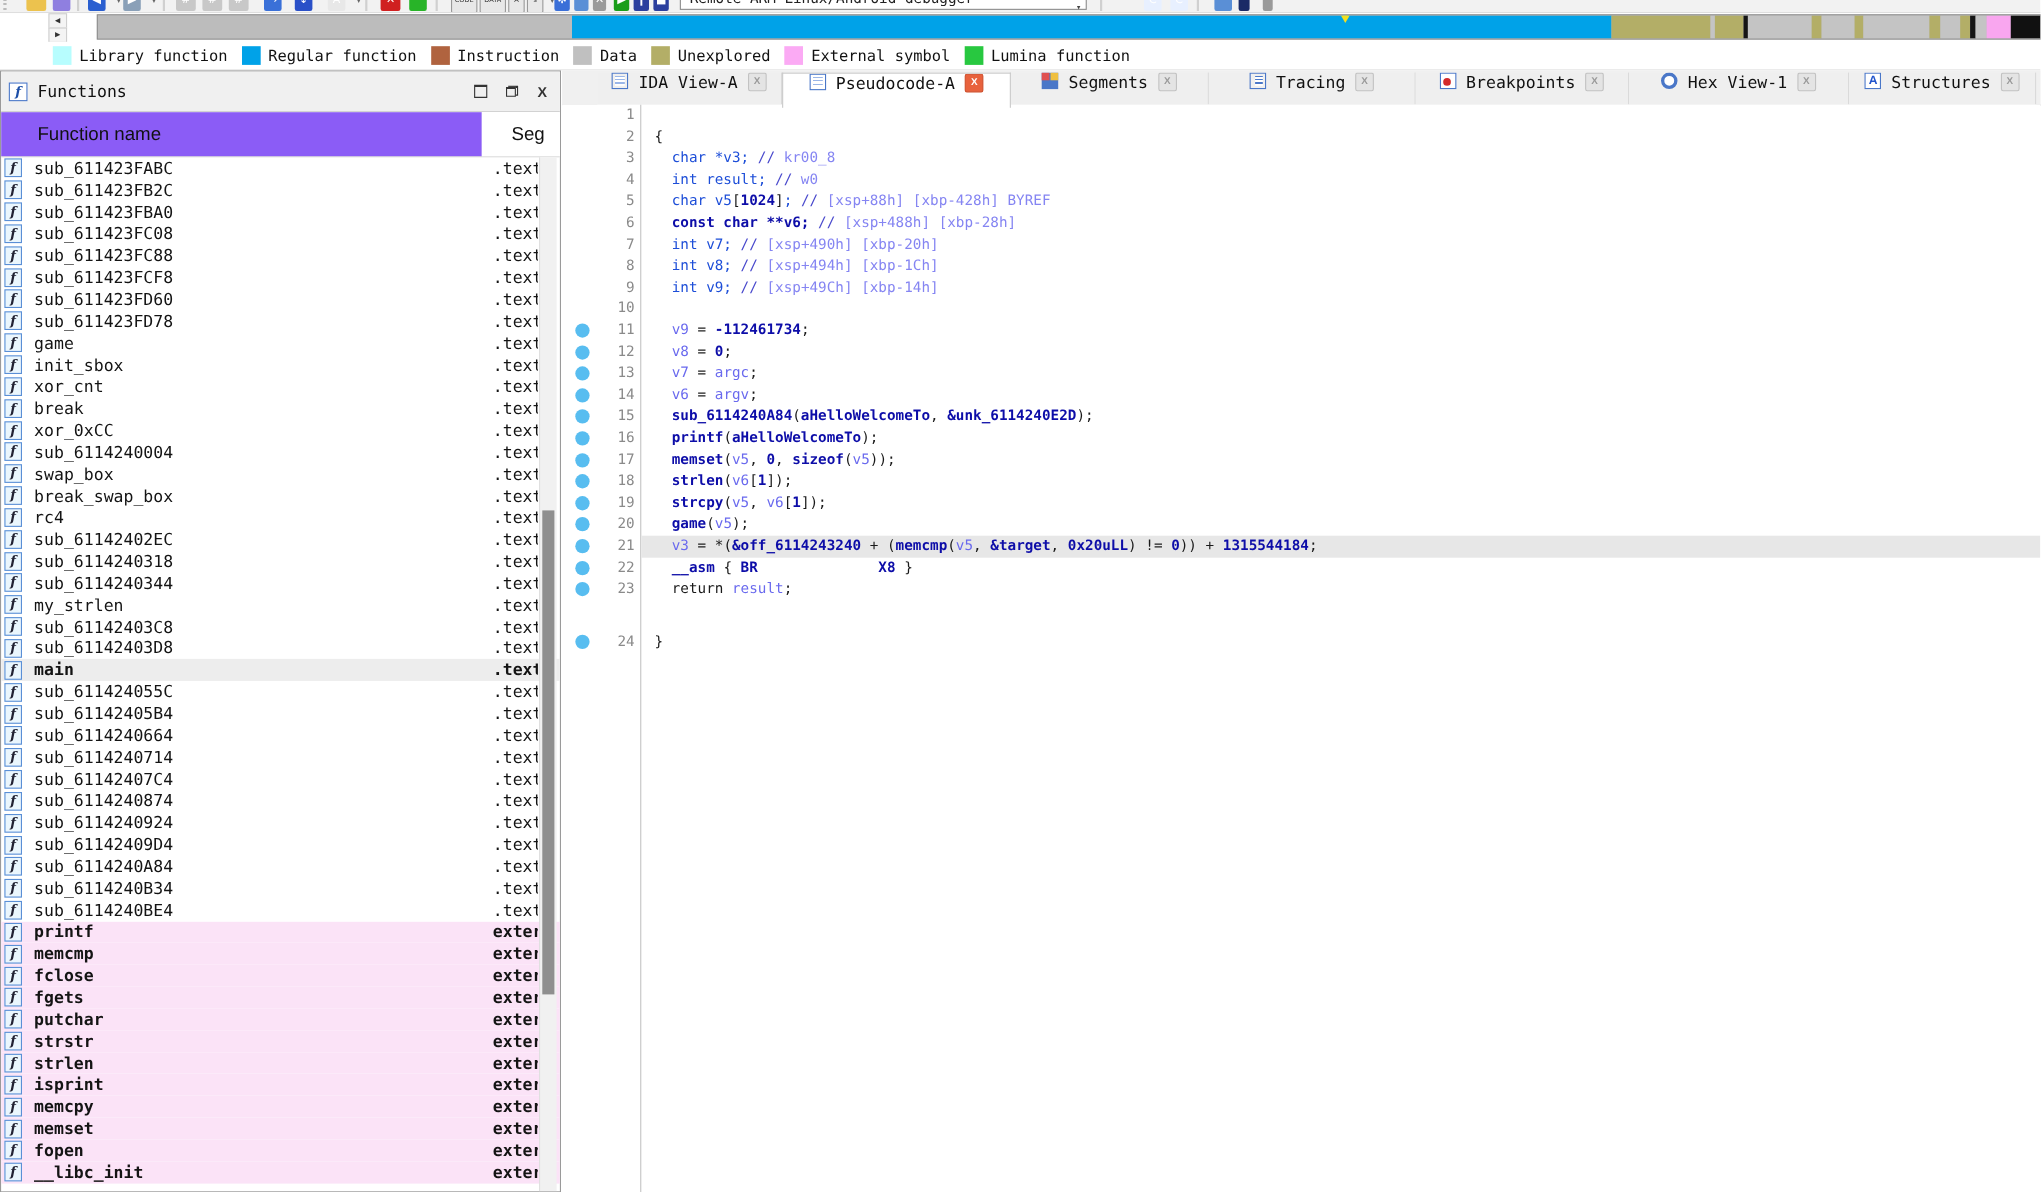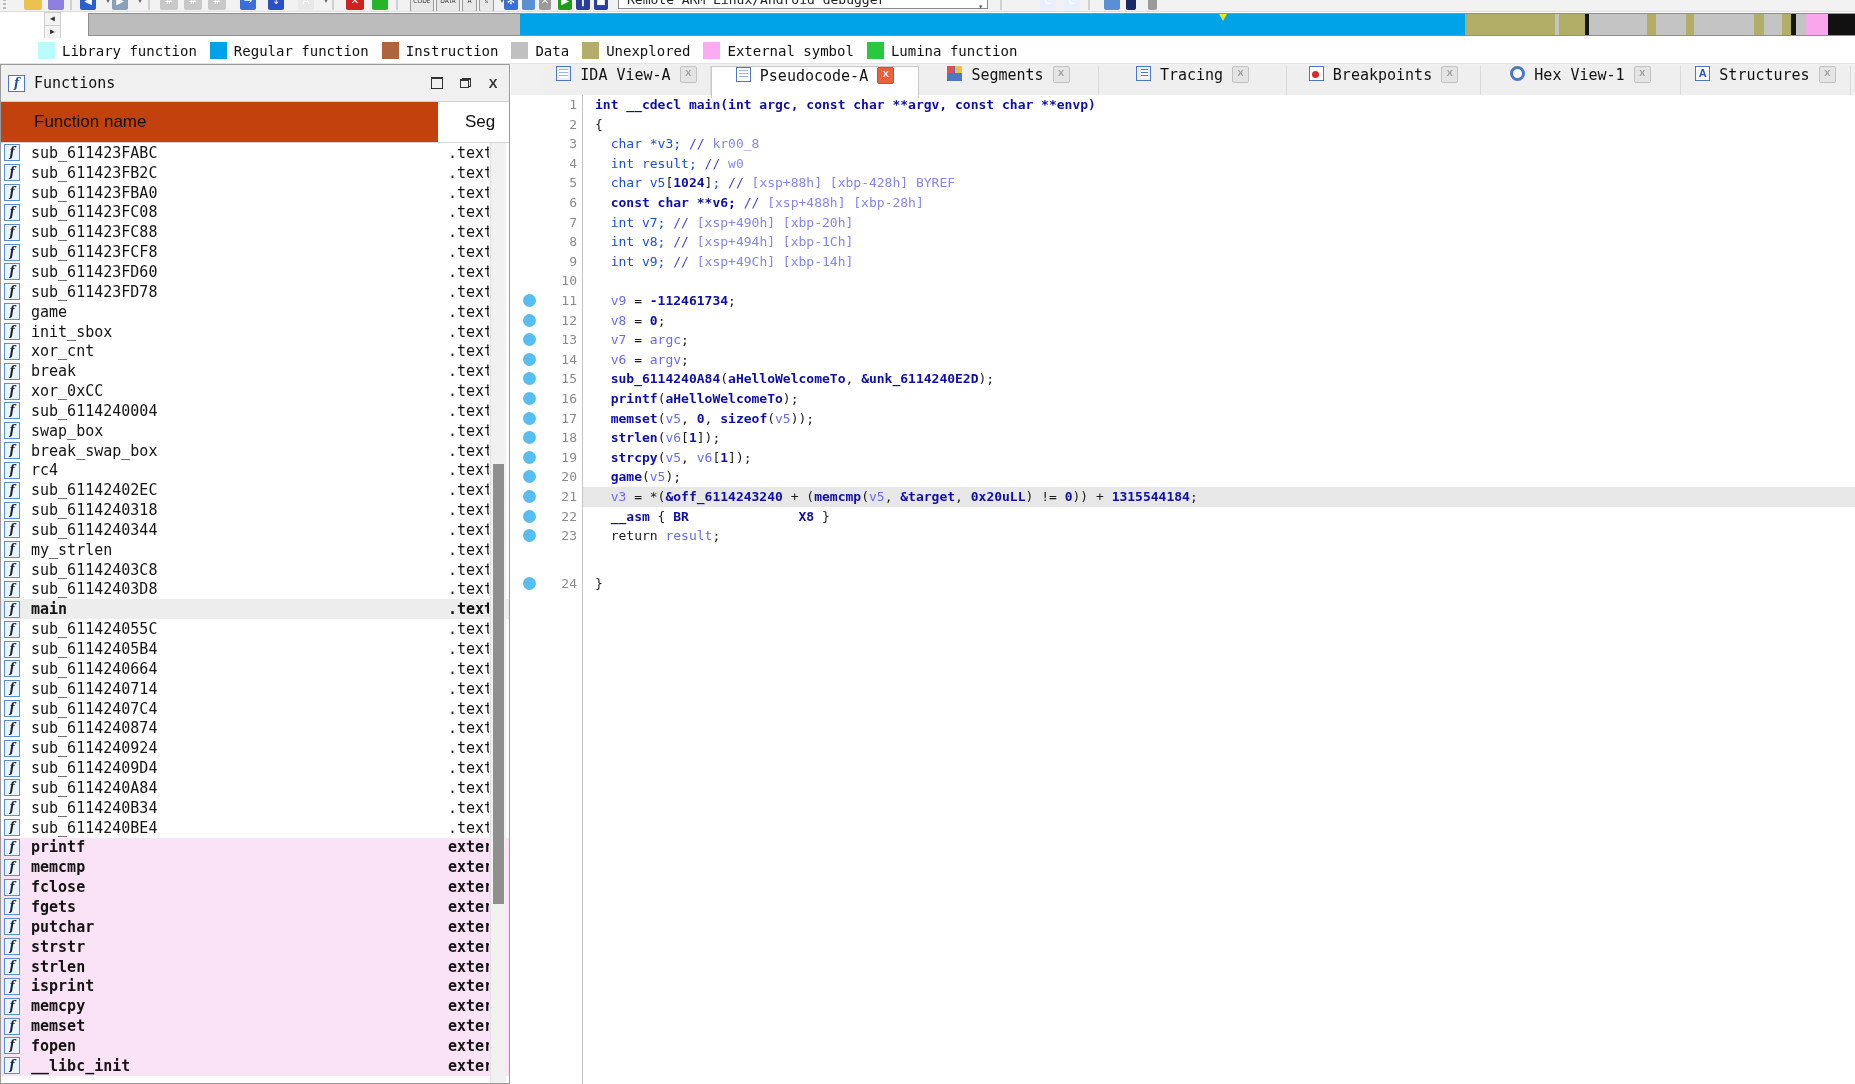--- a/index.html
+++ b/index.html
@@ -22,21 +22,21 @@
   .navrow{position:absolute;left:0;top:12px;width:1855px;height:26px;background:#fff}
   .navbtn{position:absolute;left:44px;width:15px;height:12px;font-size:8px;color:#333;
           text-align:center;line-height:12px;background:#f4f4f4;border:1px solid #cfcfcf}
   .navband{position:absolute;left:88px;top:1px;width:1766px;height:21px;border:1px solid #8f8f8f;
            background:#bcbcbc;overflow:hidden}
   .nbseg{position:absolute;top:0;height:21px}
   .nbmark{position:absolute;top:0;width:0;height:0;border:4px solid transparent;
           border-top:7px solid #f3df1f;filter:drop-shadow(0 -3px 0 #f3df1f)}
   
   .legend{position:absolute;left:0;top:38px;width:1855px;height:26px;background:#fff;
-          display:flex;align-items:center;padding-left:38px;gap:13px;box-sizing:border-box;
+          display:flex;align-items:center;padding-left:48px;gap:13px;box-sizing:border-box;
           border-bottom:1px solid #e3e3e3}
   .lg-item{display:flex;align-items:center;gap:7px}
   .lg-sw{width:17px;height:17px}
   .lg-lb{font:14px "DejaVu Sans Mono",monospace;color:#111;white-space:nowrap}
   
   .funcpanel{position:absolute;left:0;top:64px;width:510px;height:1020px;background:#fff;
              border:1px solid #9a9a9a;box-sizing:border-box;overflow:hidden}
   .fp-title{position:absolute;left:0;top:0;right:0;height:36px;background:#f0f0f0;
             border-bottom:1px solid #cfcfcf;display:flex;align-items:center}
   .fp-ico{width:15px;height:15px;margin-left:7px;border:1px solid #4a77c8;background:#fff;
@@ -45,21 +45,21 @@
   .fp-btns{margin-left:auto;margin-right:8px;display:flex;gap:12px;align-items:center}
   .wbtn{width:16px;height:15px;display:flex;align-items:center;justify-content:center;color:#333}
   .wb-max{width:10px;height:9px;border:1px solid #333;border-top:2px solid #333}
   .wb-float{position:relative;width:11px;height:10px}
   .wb-float i{position:absolute;width:7px;height:6px;border:1px solid #333;border-top:2px solid #333;background:#f0f0f0}
   .wb-float i:nth-child(1){right:0;top:0}
   .wb-float i:nth-child(2){left:0;bottom:0}
   .wb-x{font:bold 13px "Liberation Sans",sans-serif}
   .fp-header{position:absolute;left:0;top:37px;right:0;height:40px;background:#fff;
              border-bottom:1px solid #d6d6d6}
-  .fp-h-name{position:absolute;left:0;top:0;width:437px;height:40px;background:#c2410c;
+  .fp-h-name{position:absolute;left:0;top:0;width:437px;height:40px;background:#8b5cf6;
              font:17px "Liberation Sans",sans-serif;color:#111;line-height:40px;padding-left:33px;box-sizing:border-box}
   .fp-h-seg{position:absolute;left:437px;top:0;right:0;height:40px;background:#fff;
             font:17px "Liberation Sans",sans-serif;color:#111;line-height:40px;padding-left:27px;box-sizing:border-box;overflow:hidden;white-space:nowrap}
   .fp-rows{position:absolute;left:0;top:78px;right:0;bottom:0;overflow:hidden}
   .frow{position:relative;height:19.85px;display:flex;align-items:center;
         font:15px "DejaVu Sans Mono",monospace;color:#141414;white-space:pre}
   .frow .fico{flex:0 0 auto;width:14px;height:15px;margin-left:3px;border:1px solid #5a8fd6;background:#eaf6fd;
         color:#223;font:italic bold 12px "DejaVu Serif",serif;text-align:center;line-height:14px}
   .frow .fname{margin-left:11px}
   .frow .fseg{position:absolute;left:447px;width:41px;overflow:hidden}
@@ -321,21 +321,20 @@
       <div>Structures</div>
       <div class="tclose">X</div>
     </div>
   </div>
 
 <div class="codepane">
   <div class="gutline"></div>
   <div>
       <div class="cline" style="top: 0px;">
         <div class="cnum">1</div>
-        <div class="ctext"><span class="k">int __cdecl main(int argc, const char **argv, const char **envp)</span></div>
       </div>
       <div class="cline" style="top: 19.6px;">
         <div class="cnum">2</div>
         <div class="ctext"><span class="p">{</span></div>
       </div>
       <div class="cline" style="top: 39.2px;">
         <div class="cnum">3</div>
         <div class="ctext"><span class="g">  char *v3; </span><span class="s">// </span><span class="c">kr00_8</span></div>
       </div>
       <div class="cline" style="top: 58.8px;">

